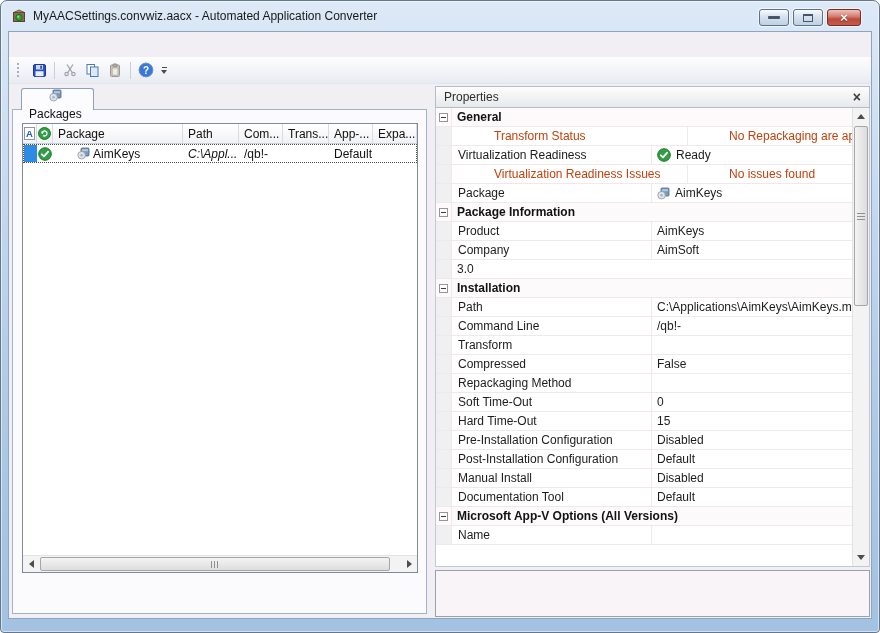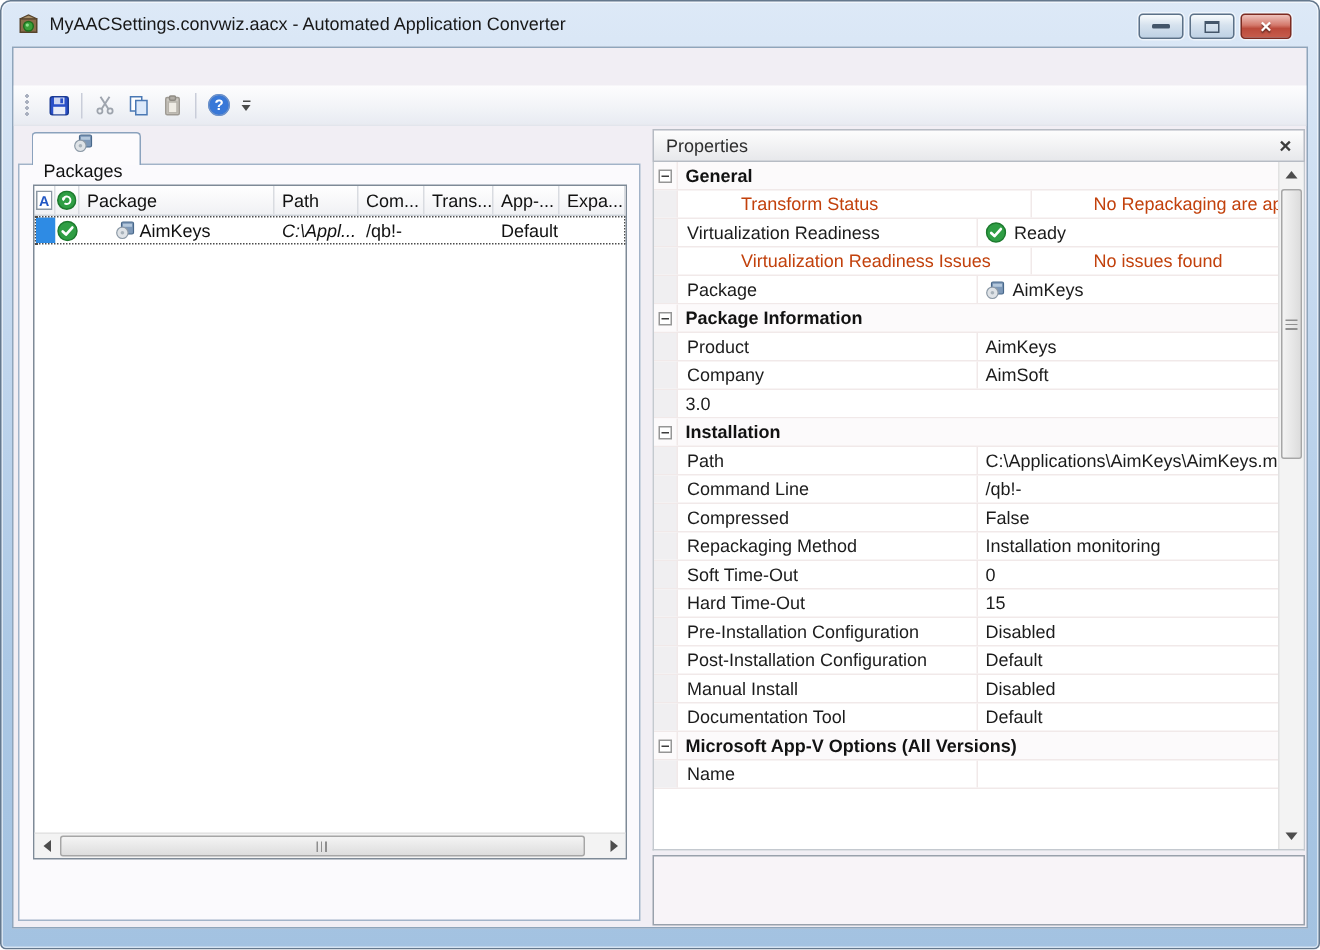--- a/index.html
+++ b/index.html
@@ -384,31 +384,35 @@
             </div>
             <div class="pg-row">
               <div class="pg-gutter"></div>
               <div class="pg-name">Command Line</div>
               <div class="pg-value">
                 <span>/qb!-</span>
               </div>
             </div>
             <div class="pg-row">
               <div class="pg-gutter"></div>
+              <div class="pg-name">Transform</div>
+              <div class="pg-value">
+                <span></span>
+              </div>
+            </div>
+            <div class="pg-row">
+              <div class="pg-gutter"></div>
               <div class="pg-name">Compressed</div>
               <div class="pg-value">
                 <span>False</span>
               </div>
             </div>
             <div class="pg-row">
               <div class="pg-gutter"></div>
               <div class="pg-name">Repackaging Method</div>
-              <div class="pg-value">
-                <span>Installation monitoring</span>
-              </div>
             </div>
             <div class="pg-row">
               <div class="pg-gutter"></div>
               <div class="pg-name">Soft Time-Out</div>
               <div class="pg-value">
                 <span>0</span>
               </div>
             </div>
             <div class="pg-row">
               <div class="pg-gutter"></div>

